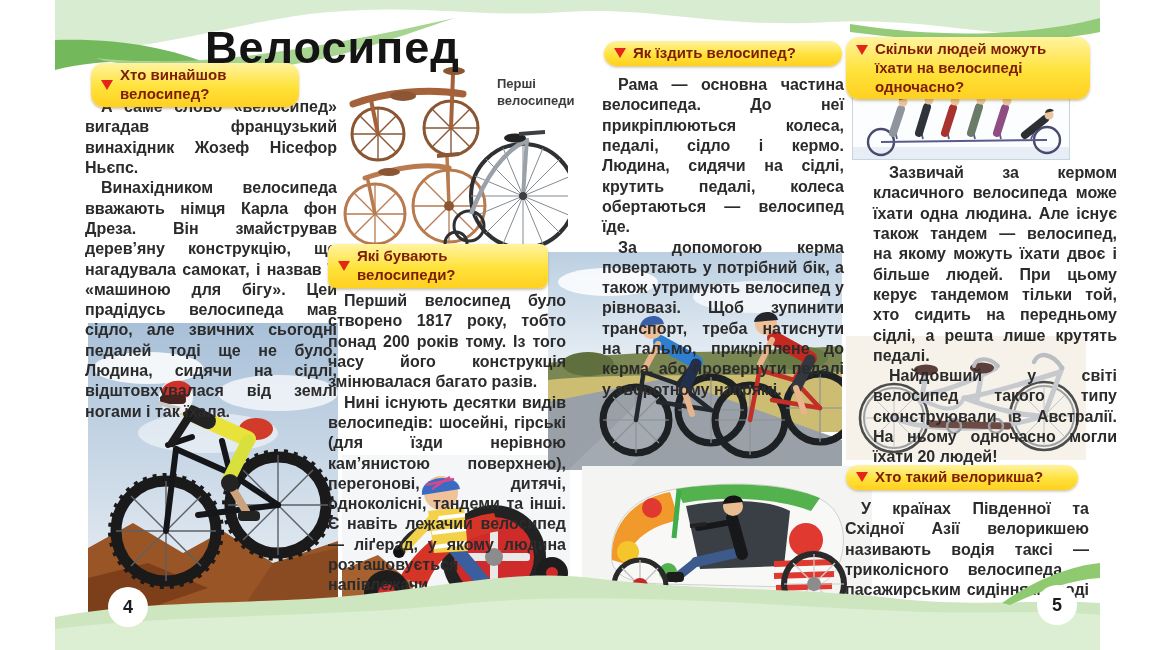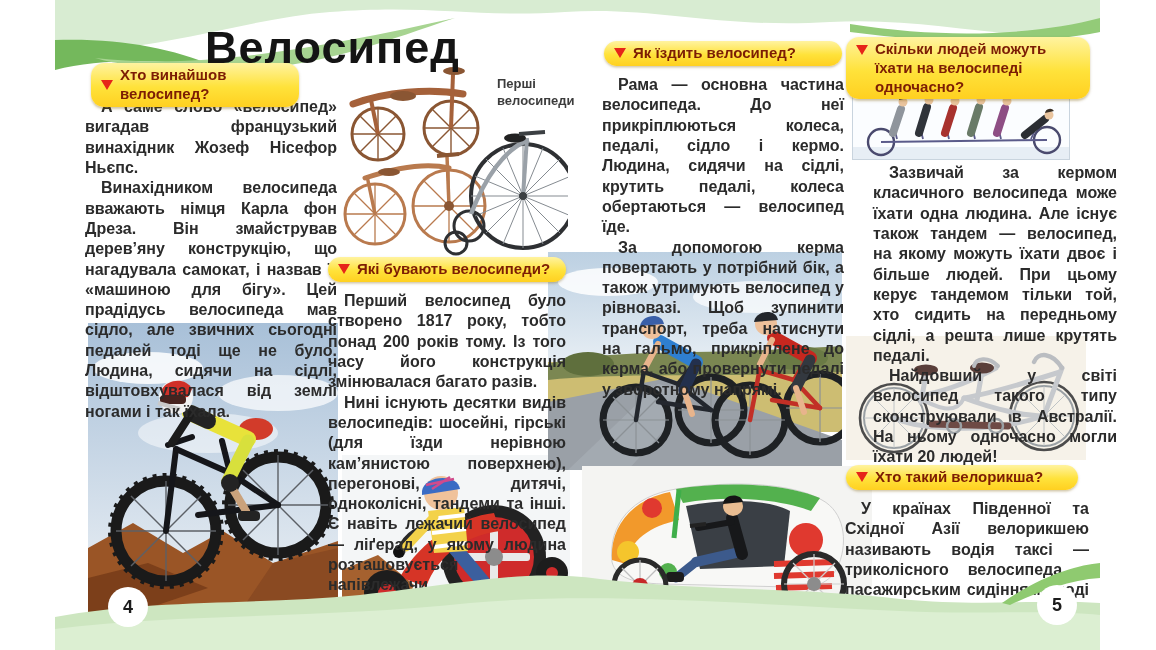--- a/index.html
+++ b/index.html
@@ -167,21 +167,21 @@
     <circle cx="123" cy="187" r="11" fill="none" stroke="#2e3033" stroke-width="3"></circle>
     <path d="M196,84 C172,92 152,122 138,158" stroke="#9aa1a8" stroke-width="4.5" fill="none"></path>
     <line x1="190" y1="140" x2="194" y2="82" stroke="#9aa1a8" stroke-width="4"></line>
     <ellipse cx="182" cy="82" rx="11" ry="4.5" fill="#222222"></ellipse>
     <line x1="186" y1="78" x2="212" y2="76" stroke="#3c4043" stroke-width="4"></line>
     <circle cx="190" cy="140" r="4" fill="#3c4043"></circle>
   </svg>
 </div>
 <div class="abs caption" style="left:485px;top:76px;width:86px;margin-left:12px;">Перші велосипеди</div>
 
-<div class="abs pill" style="left:328px;top:257px;width:238px;">
+<div class="abs pill" style="left:328px;top:244px;width:220px;border-radius:8px;">
   <span class="tri"></span>
   <span>Які бувають велосипеди?</span>
 </div>
 <div class="abs bodytext" style="left:328px;top:291px;width:238px;">
   <p>Перший велосипед було створено 1817 року, тобто понад 200 років тому. Із того часу його конструкція змінювалася багато разів.</p>
   <p>Нині існують десятки видів велосипедів: шосейні, гірські (для їзди нерівною кам’янистою поверхнею), перегонові, дитячі, одноколісні, тандеми та інші. Є навіть лежачий велосипед — ліґерад, у якому людина розташовується напівлежачи.</p>
 </div>
 
 <div class="abs photo" style="left:342px;top:455px;width:228px;height:175px;">
   <svg width="228" height="175" viewBox="0 0 228 175">

